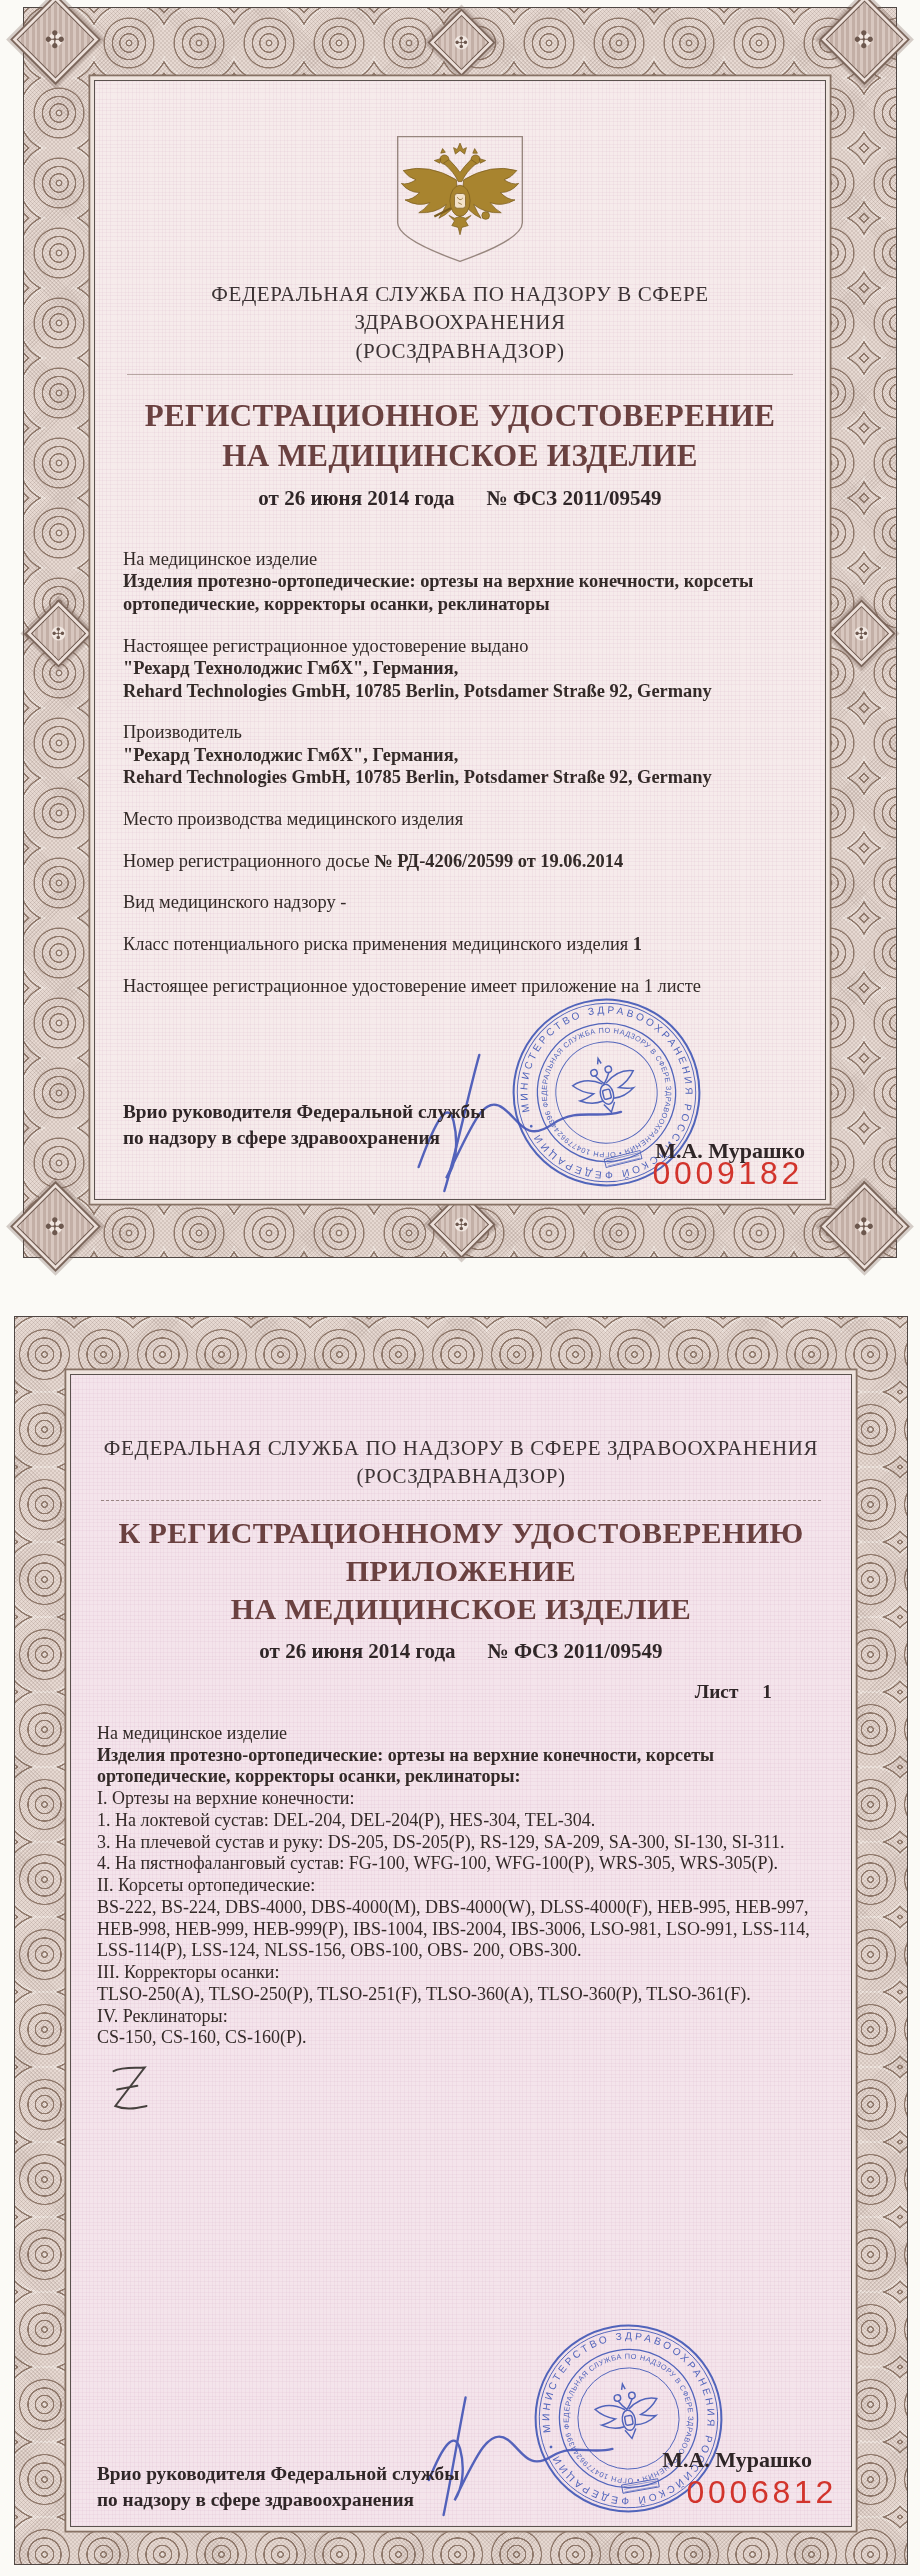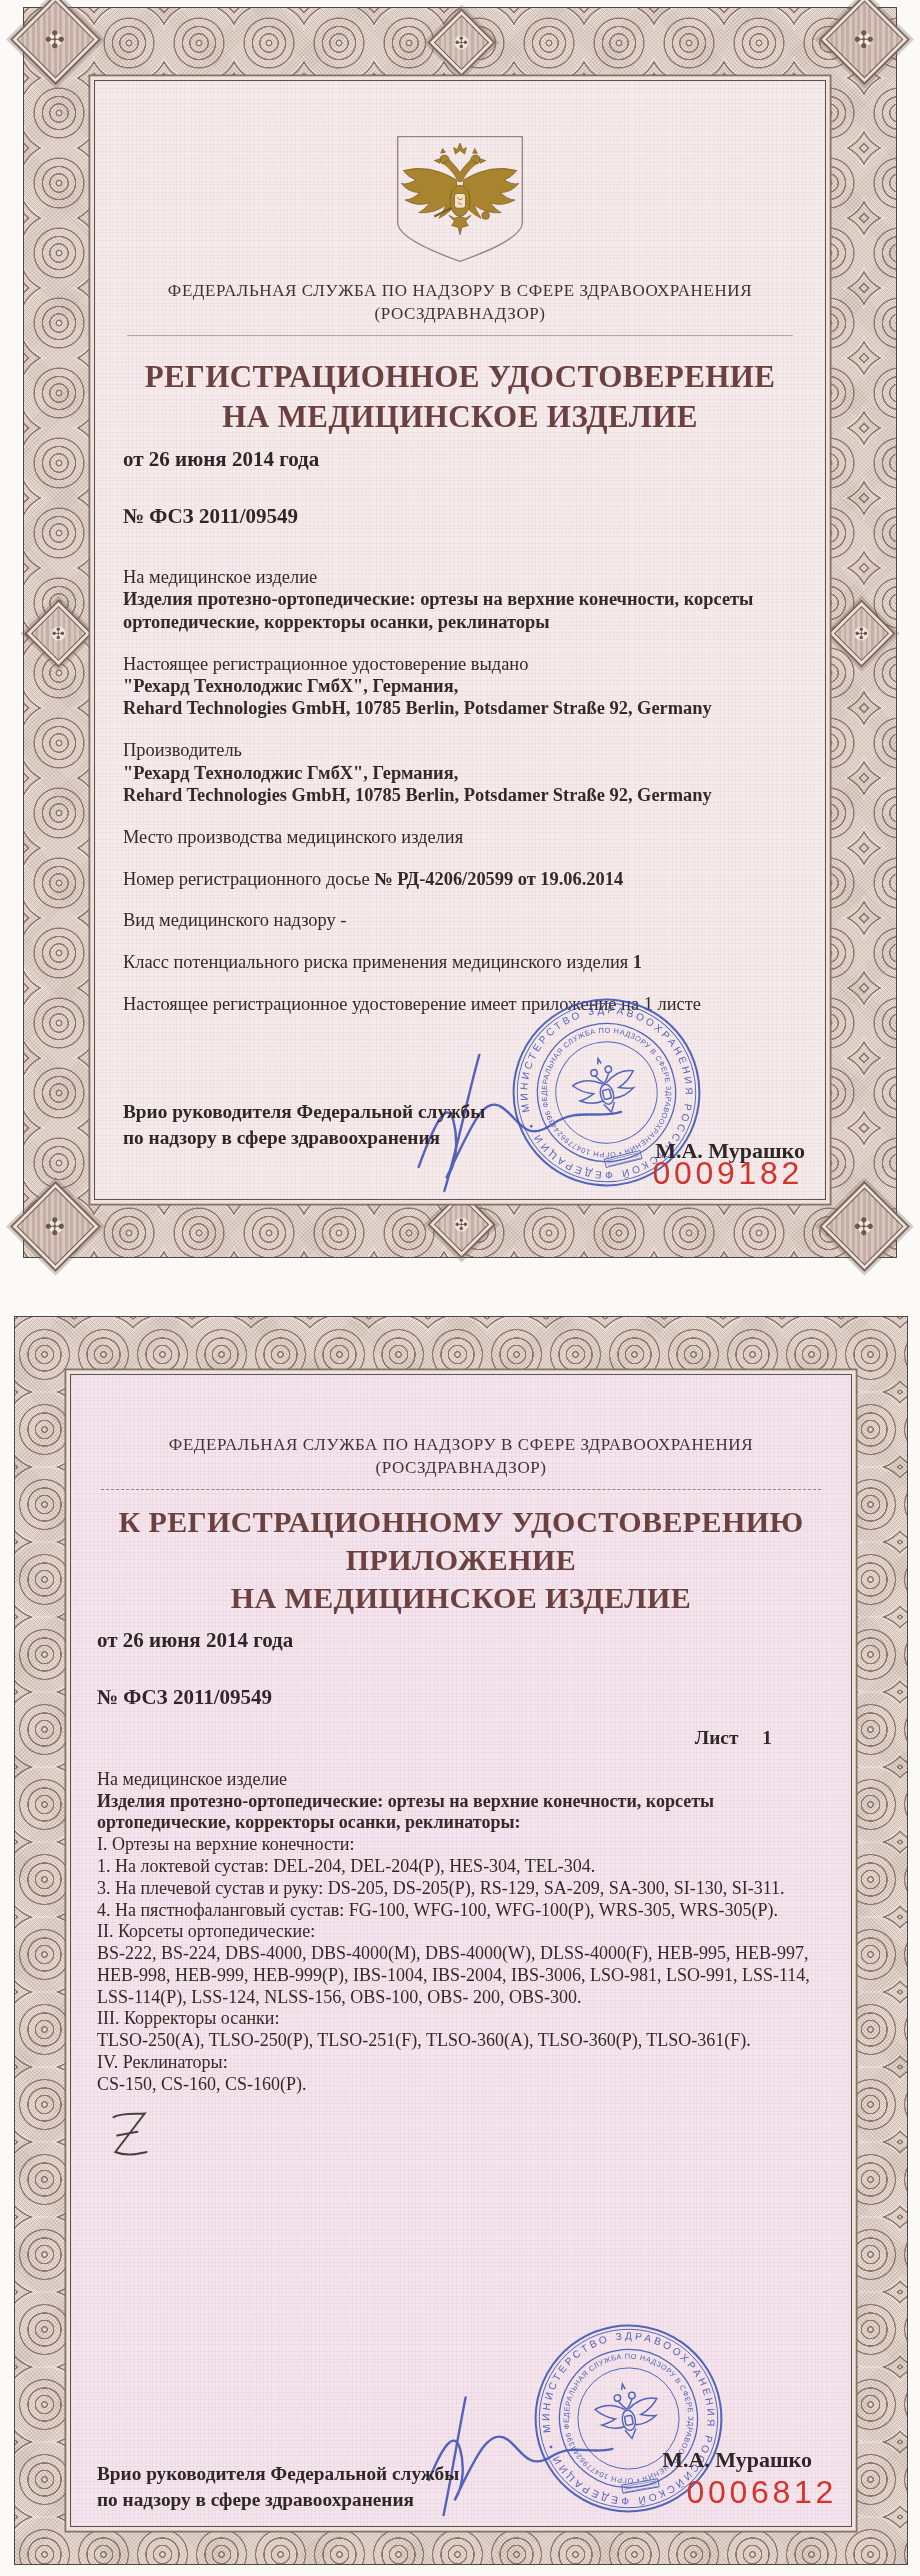--- a/index.html
+++ b/index.html
@@ -45,32 +45,32 @@
     border:1.8px solid #6d584e;
     box-shadow:0 0 0 2.8px #ece0da, 0 0 0 4.6px #7a655a, 0 0 0 7.4px rgba(122,101,90,.30);
     display:flex;align-items:center;justify-content:center;
   }
   .orn>span{transform:rotate(-45deg);color:#6d584e;font-size:24px;line-height:1;}
   .orn.small{width:37px;height:37px;}
   .orn.small>span{font-size:15.6px;}
 
   .emblem-box{width:140px;height:132px;margin:52px auto 14.7px;}
   .agency{
-    text-align:center;font-size:17px;letter-spacing:0.6px;color:#3c3335;line-height:1.35;
+    text-align:center;font-size:21px;letter-spacing:0.6px;color:#3c3335;line-height:1.35;
   }
   .rule{height:0;border-top:0.9px solid rgba(150,130,125,.65);margin:9.2px 3.7px 0;}
   .rule.dashed{border-top:0.9px dashed rgba(130,110,105,.8);}
   .doc-title{
     text-align:center;font-weight:bold;color:#6a4140;letter-spacing:0.4px;
     font-size:31px;line-height:1.27;margin-top:21px;
   }
   #cert2 .doc-title{font-size:30px;margin-top:13px;}
   .dateline{
     display:flex;justify-content:center;gap:32px;
-    font-weight:bold;font-size:21px;color:#2f2627;margin-top:11px;flex-direction:column;
+    font-weight:bold;font-size:21px;color:#2f2627;margin-top:11px;
   }
   .sheet{
     text-align:right;font-weight:bold;font-size:19.3px;color:#2f2627;
     margin-top:16.6px;padding-right:53px;
   }
   .sheet .num{margin-left:24px;}
 
   .body1{margin-top:37px;font-size:18.4px;color:#332a28;line-height:1.22;}
   .grp{margin-bottom:19.3px;}
   .b{font-weight:bold;}

